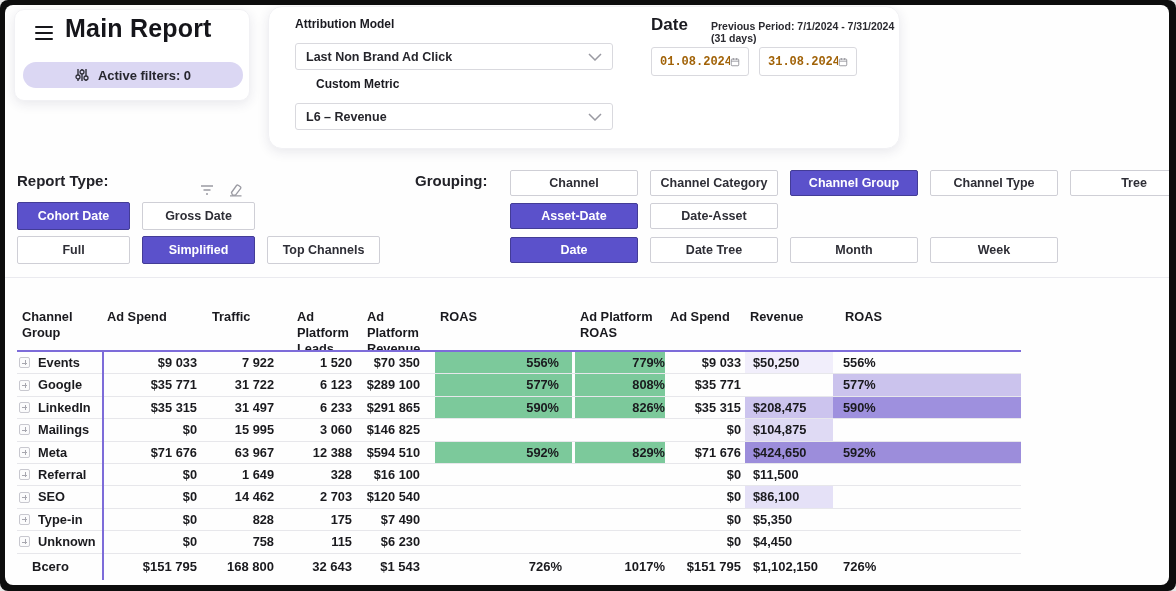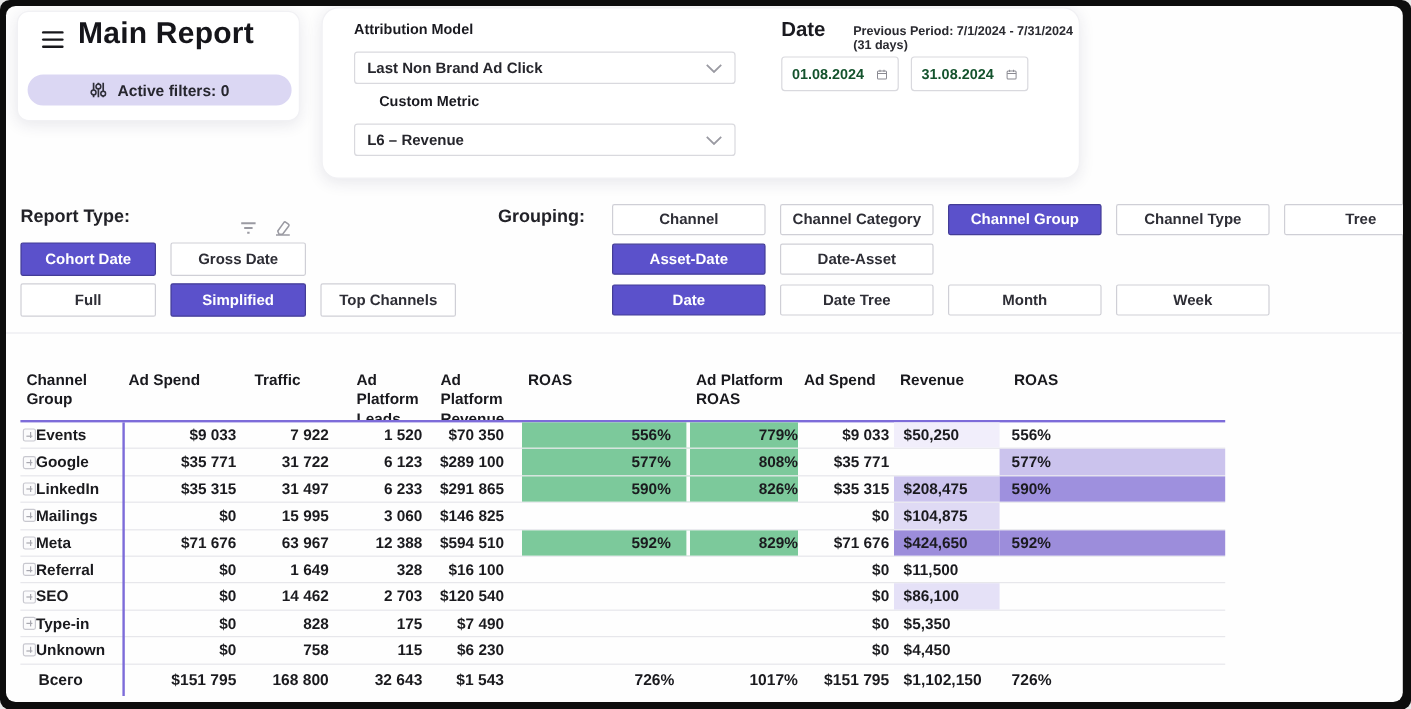--- a/index.html
+++ b/index.html
@@ -17,21 +17,21 @@
   .filters-pill { position:absolute; left:8px; top:52px; width:220px; height:26px; background:#DBD7F3; border-radius:13px; display:flex; align-items:center; justify-content:center; gap:9px; cursor:pointer; }
   .filters-pill .txt { font-size:13px; font-weight:bold; color:#26262E; }
 
   .card-controls { left:263px; top:1px; width:632px; height:143px; border-radius:14px; }
   .ctl-label { position:absolute; font-size:12px; font-weight:bold; color:#1A1A20; }
   .dropdown { position:absolute; left:26px; width:318px; height:27px; border:1px solid #D9D9DE; border-radius:3px; background:#fff; display:flex; align-items:center; justify-content:space-between; padding:0 10px; cursor:pointer; }
   .dropdown .val { font-size:12.5px; font-weight:bold; color:#26262C; }
   .date-label { position:absolute; left:382px; top:8px; font-size:17px; font-weight:bold; color:#1A1A20; }
   .prev-period { position:absolute; left:442px; top:13px; font-size:10.5px; font-weight:bold; color:#2A2A30; }
   .date-input { position:absolute; top:40px; width:98px; height:29px; border:1px solid #D9D9DE; border-radius:3px; background:#fff; display:flex; align-items:center; justify-content:space-between; padding:0 8px; }
-  .date-input input { border:none; outline:none; width:70px; font-family:Liberation Sans, sans-serif; font-size:12px; font-weight:bold; color:#14532d; padding:0; background:transparent; }
+  .date-input input { border:none; outline:none; width:70px; font-family:Liberation Mono, monospace; font-size:12px; font-weight:bold; color:#a16207; padding:0; background:transparent; }
 
   
   .strip-label { position:absolute; font-size:15px; font-weight:bold; color:#222228; }
   .tool-icon { position:absolute; cursor:pointer; }
   .btn-row { position:absolute; display:flex; gap:12px; }
   .btn { display:flex; align-items:center; justify-content:center; background:#fff; border:1px solid #CFCFD6; border-radius:2px; font-size:12.5px; font-weight:bold; color:#2E2E36; cursor:pointer; }
   .rt .btn { width:113px; height:28px; }
   .grp .btn { width:128px; height:26px; }
   .btn.sel { background:#5B51CB; border-color:#433C96; color:#fff; }
   .divider { position:absolute; left:0; right:0; top:272px; height:1px; background:#EAEAEF; }
@@ -55,21 +55,21 @@
   .c-roas      { width:140px; text-align:right; padding-right:13px; }
   .c-ap_roas   { width:90px;  text-align:right; }
   .c-ad_spend2 { width:80px;  text-align:right; padding-right:4px; }
   .c-revenue   { width:88px;  text-align:left;  padding-left:8px; }
   .c-roas2     { width:188px; text-align:left;  padding-left:10px; }
   .th.c-ad_spend,.th.c-traffic,.th.c-leads,.th.c-ap_revenue,.th.c-roas,.th.c-ap_roas,.th.c-ad_spend2 { text-align:left; padding-right:0; }
   .th.c-revenue { padding-left:5px; }
   .th.c-roas2 { padding-left:12px; }
   .td.c-roas.has-bg { border-right:3px solid #FDFDFE; }
 
-  .chan-cell { display:flex; align-items:center; padding-left:2px; }
+  .chan-cell { display:flex; align-items:center; gap:8px; padding-left:2px; }
   .plus { position:relative; width:11px; height:11px; border:1px solid #C8C8CF; border-radius:2px; background:#FBFBFC; flex:none; cursor:pointer; }
   .plus::before, .plus::after { content:""; position:absolute; background:#A7A7AF; }
   .plus::before { left:2px; right:2px; top:4.5px; height:1px; }
   .plus::after { top:2px; bottom:2px; left:4.5px; width:1px; }
   .vline { position:absolute; left:85px; top:48px; width:2px; height:228px; background:#7D6CD9; }
 </style>
 </head>
 <body>
 
 <div class="frame">

